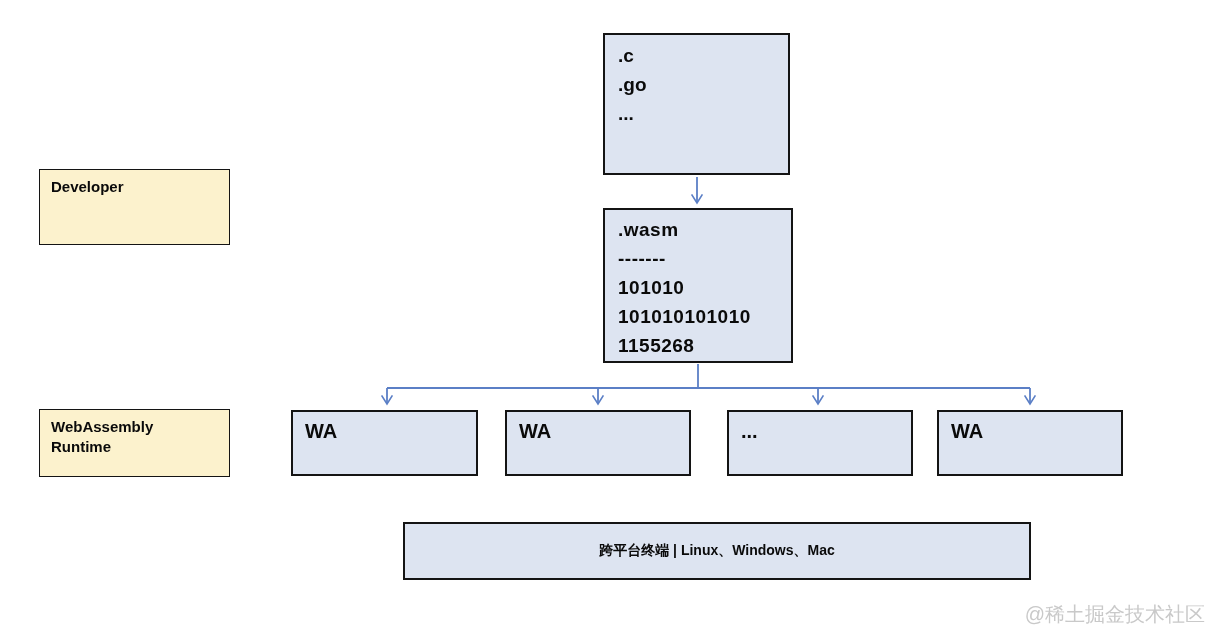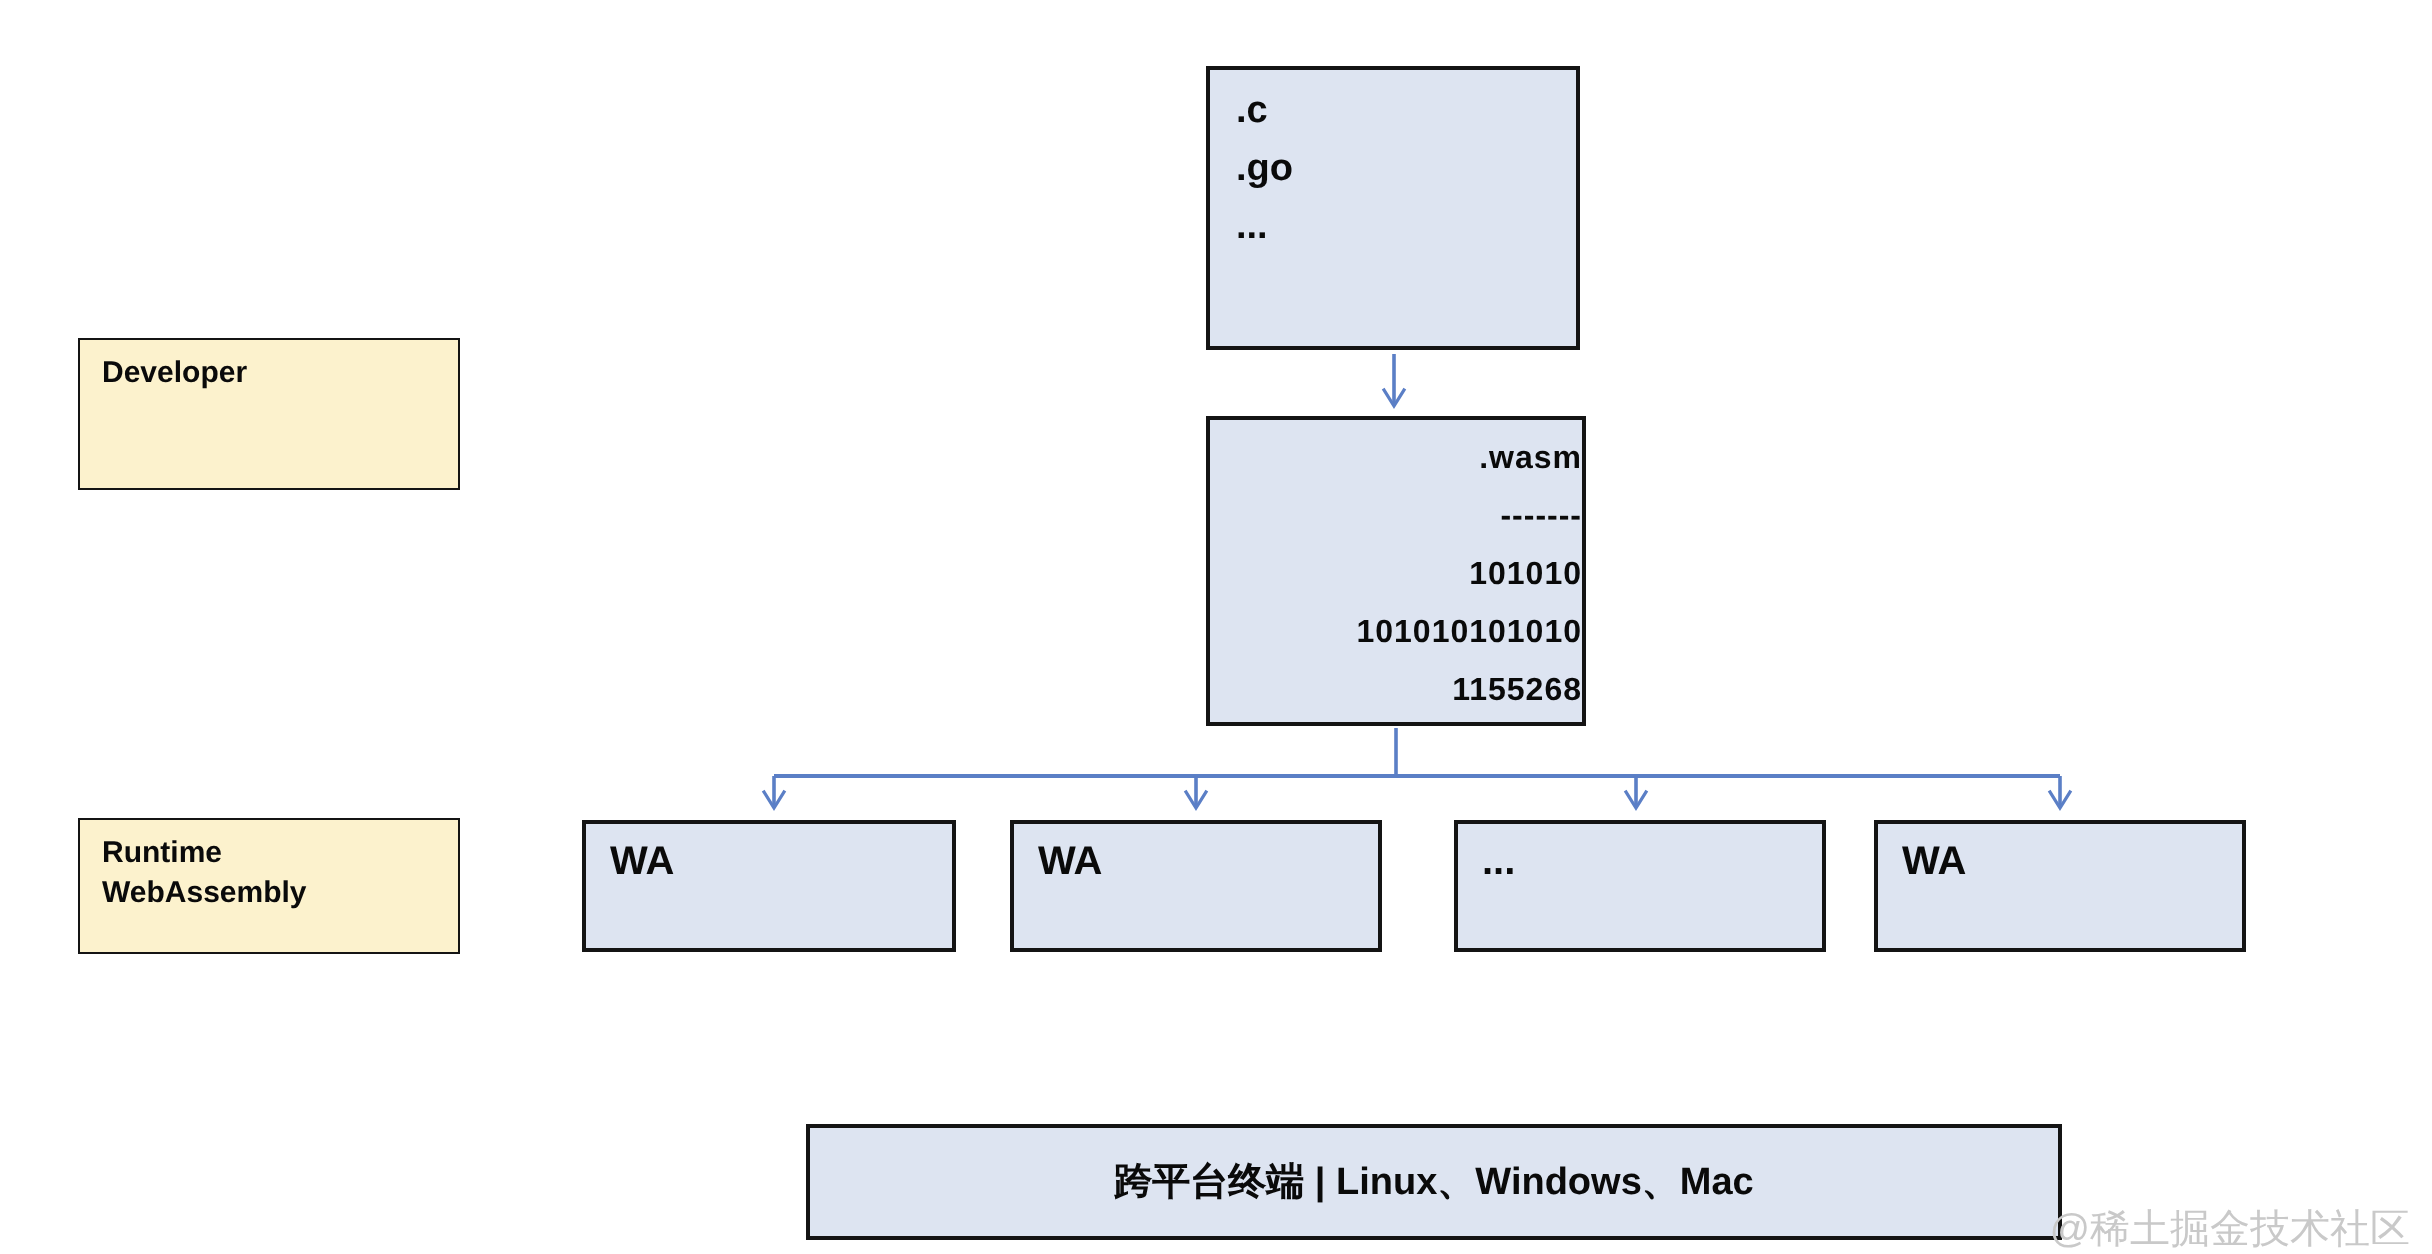--- a/index.html
+++ b/index.html
@@ -32,40 +32,40 @@
   .connectors path { stroke: var(--connector); fill: none; }
   .node {
     position: absolute;
     background: var(--node-fill);
     border: 2px solid var(--node-border);
     font-weight: bold;
   }
   .node-source { left: 603px; top: 33px; width: 187px; height: 142px;
     padding: 6px 0 0 13px; font-size: 19px; line-height: 29px; }
   .node-wasm { left: 603px; top: 208px; width: 190px; height: 155px;
-    padding: 5px 0 0 13px; font-size: 16px; line-height: 29px; letter-spacing: 0.5px; text-align: right; }
+    padding: 5px 0 0 13px; font-size: 19px; line-height: 29px; letter-spacing: 0.5px; }
   .node-wa {
     position: absolute;
     top: 410px; height: 66px;
     background: var(--node-fill);
     border: 2px solid var(--node-border);
     padding: 8px 16px 0 12px;
     font-size: 20px; font-weight: bold;
   }
   .node-wa1 { left: 291px; width: 187px; }
   .node-wa2 { left: 505px; width: 186px; }
   .node-wa3 { left: 727px; width: 186px; }
   .node-wa4 { left: 937px; width: 186px; }
   .node-platform {
     position: absolute;
     left: 403px; top: 522px; width: 628px; height: 58px;
     background: var(--node-fill);
     border: 2px solid var(--node-border);
     display: flex; align-items: center; justify-content: center;
-    font-size: 19px; font-weight: bold; margin-top: 40px;
+    font-size: 14px; font-weight: bold;
   }
   .row-label {
     position: absolute;
     background: var(--label-fill);
     border: 1.5px solid var(--label-border);
     font-size: 15px; font-weight: bold; line-height: 20px;
     padding: 7px 11px;
   }
   .row-label-developer { left: 39px; top: 169px; width: 191px; height: 76px; }
   .row-label-runtime { left: 39px; top: 409px; width: 191px; height: 68px; }
@@ -109,22 +109,22 @@
     <div>101010</div>
     <div>101010101010</div>
     <div>1155268</div>
   </div>
 
   <div class="row-label row-label-developer">
     <div>Developer</div>
   </div>
 
   <div class="row-label row-label-runtime">
+    <div>WebAssembly</div>
     <div>Runtime</div>
-    <div>WebAssembly</div>
   </div>
 
   <div class="node-wa node-wa1">WA</div>
   <div class="node-wa node-wa2">WA</div>
   <div class="node-wa node-wa3">...</div>
   <div class="node-wa node-wa4">WA</div>
 
   <div class="node-platform">
     <span>跨平台终端 | Linux、Windows、Mac</span>
   </div>

